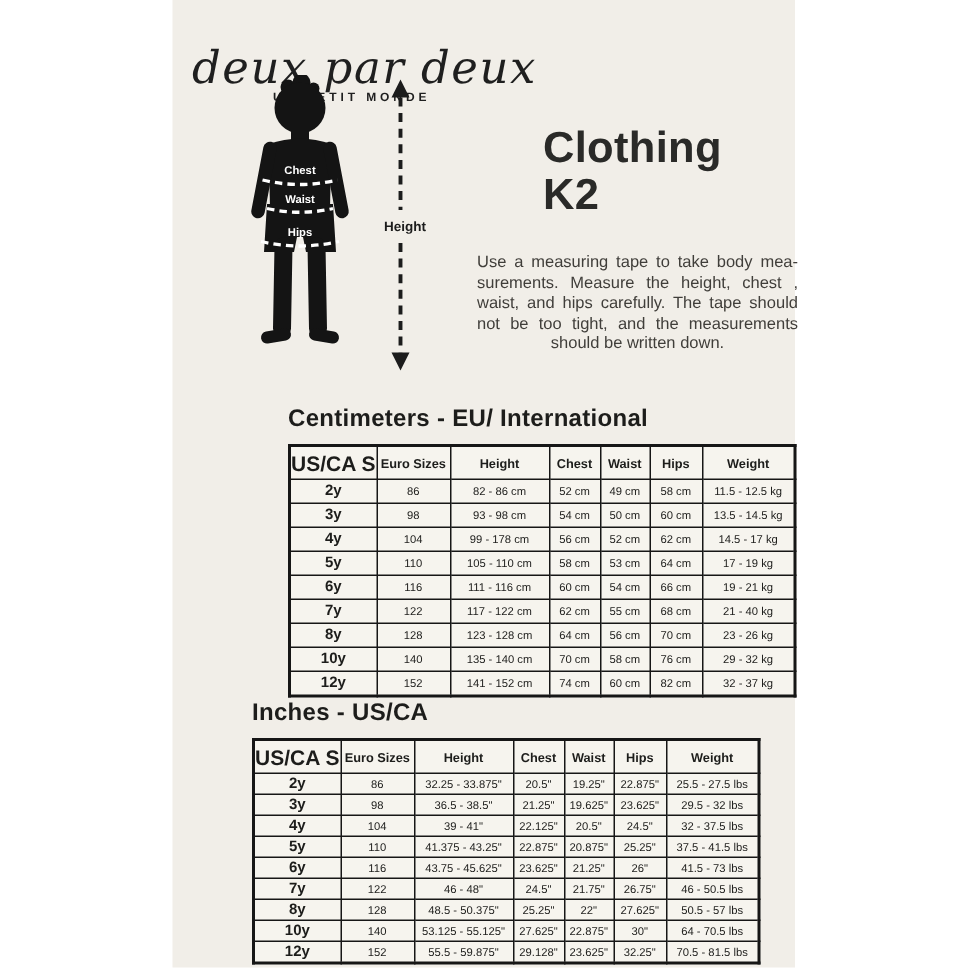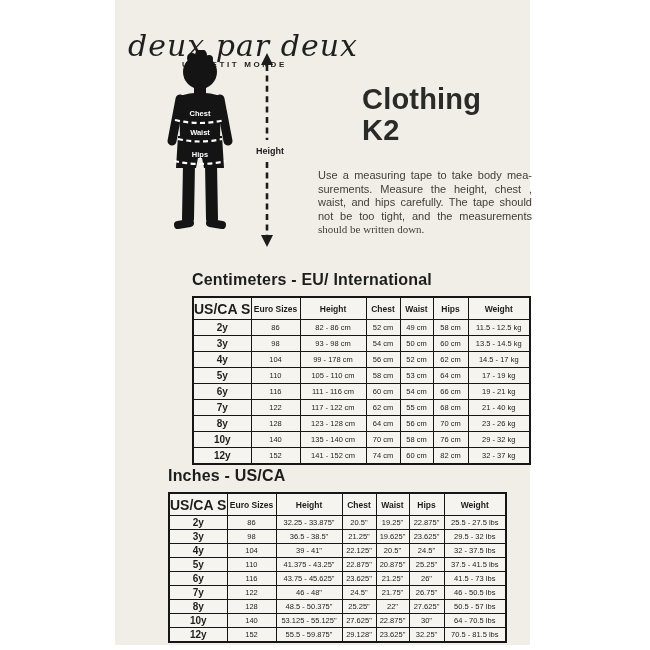--- a/index.html
+++ b/index.html
@@ -29,21 +29,21 @@
   .title-block {
     position:absolute; left:203px; top:84px; width:220px;
     font-size:29px; font-weight:bold; color:#2a2a28; line-height:31px; letter-spacing:0.2px;margin-left:44px;
   }
   
   .intro {
     position:absolute; left:203px; top:169px; width:214px;
     font-size:11px; line-height:13.6px; color:#403e3a;
   }
   .intro .jline { text-align:justify; text-align-last:justify; }
-  .intro .lastline { text-align:left;font-family:Liberation Serif, serif; }
+  .intro .lastline { text-align:center; }
   
   .section { position:absolute; left:53px; }
   .section-cm { top:271px;padding-left:24px; }
   .section-in { top:467px; }
   .section h2 { margin:0 0 7px 0; font-size:16px; font-weight:bold; color:#1d1d1b; letter-spacing:0.2px; }
   table {
     border-collapse:collapse; table-layout:fixed; width:337px;
     background:#f6f4ee; border:2px solid #161616;
   }
   th, td {

